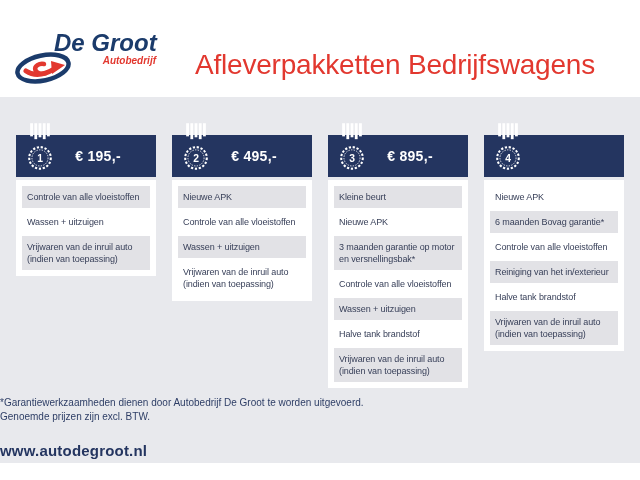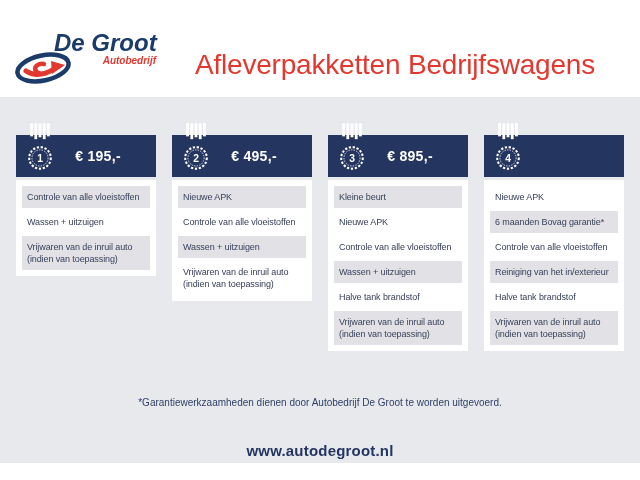--- a/index.html
+++ b/index.html
@@ -45,25 +45,25 @@
   .row{
     font-size:9px;line-height:12px;color:var(--item-text);
     padding:5px;margin-bottom:3px;letter-spacing:-0.1px;
   }
   .row:last-child{margin-bottom:0;}
   .row-gray{background:var(--row-gray);}
   .row-white{background:#ffffff;}
 
   
   .disclaimer{
-    position:absolute;top:299px;left:0;right:0;text-align:center;
+    position:absolute;top:299px;left:0;right:0;
     font-size:10px;line-height:13.5px;color:var(--disclaimer);
   }
   .website{
-    position:absolute;top:345px;left:0;right:0;text-align:center;
+    position:absolute;top:345px;left:0;right:0;text-align:left;
     font-size:15px;font-weight:bold;color:var(--navy);letter-spacing:0.2px;
     text-decoration:none;cursor:pointer;
   }
 </style>
 </head>
 <body>
 
 <div class="page">
 
   <header class="top">
@@ -138,20 +138,21 @@
             <rect x="23.5" y="0" width="3" height="14" fill="#fff"></rect>
             <circle cx="16" cy="37" r="11.5" fill="none" stroke="#fff" stroke-width="2.2" stroke-dasharray="2.4 1.8"></circle>
             <circle cx="16" cy="37" r="8.6" fill="none" stroke="#fff" stroke-width="0.9" stroke-dasharray="1.5 1.3"></circle>
             <text x="16" y="41" text-anchor="middle" font-family="Liberation Sans, sans-serif" font-size="11" font-weight="bold" fill="#fff">3</text>
           </svg>
           <span class="price">€ 895,-</span>
         </div>
         <div class="card">
             <div class="row row-gray">Kleine beurt</div>
             <div class="row row-white">Nieuwe APK</div>
+            <div class="row row-gray">3 maanden garantie op motor en versnellingsbak*</div>
             <div class="row row-white">Controle van alle vloeistoffen</div>
             <div class="row row-gray">Wassen + uitzuigen</div>
             <div class="row row-white">Halve tank brandstof</div>
             <div class="row row-gray">Vrijwaren van de inruil auto (indien van toepassing)</div>
           </div>
       </section>
 
       <section class="col">
         <div class="col-header">
           <svg class="medal" viewBox="0 0 32 55">
@@ -172,17 +173,18 @@
             <div class="row row-gray">Reiniging van het in/exterieur</div>
             <div class="row row-white">Halve tank brandstof</div>
             <div class="row row-gray">Vrijwaren van de inruil auto (indien van toepassing)</div>
           </div>
       </section>
 
     </div>
 
     <div class="disclaimer">
         <div>*Garantiewerkzaamheden dienen door Autobedrijf De Groot te worden uitgevoerd.</div>
+        <div>Genoemde prijzen zijn excl. BTW.</div>
       </div>
     <a class="website">www.autodegroot.nl</a>
   </main>
 
 </div>
 
 </body></html>

